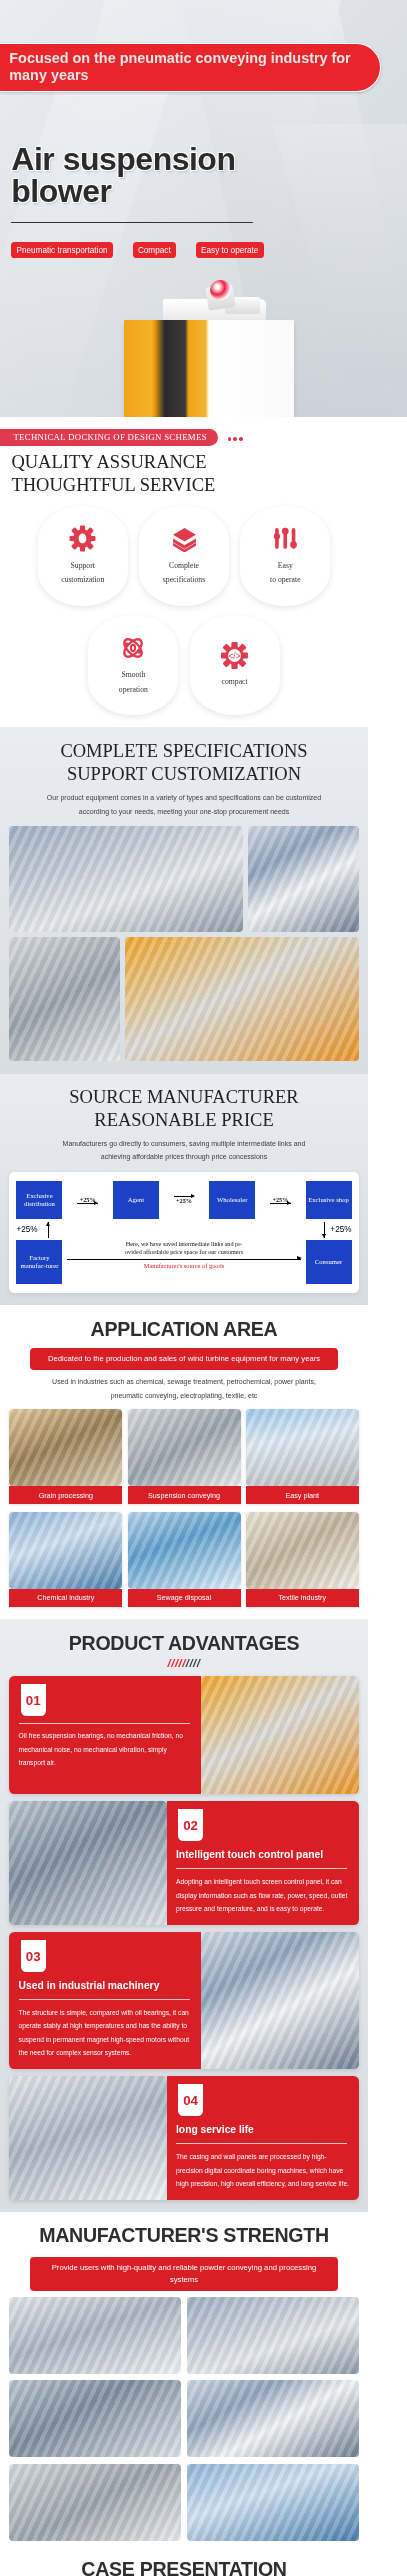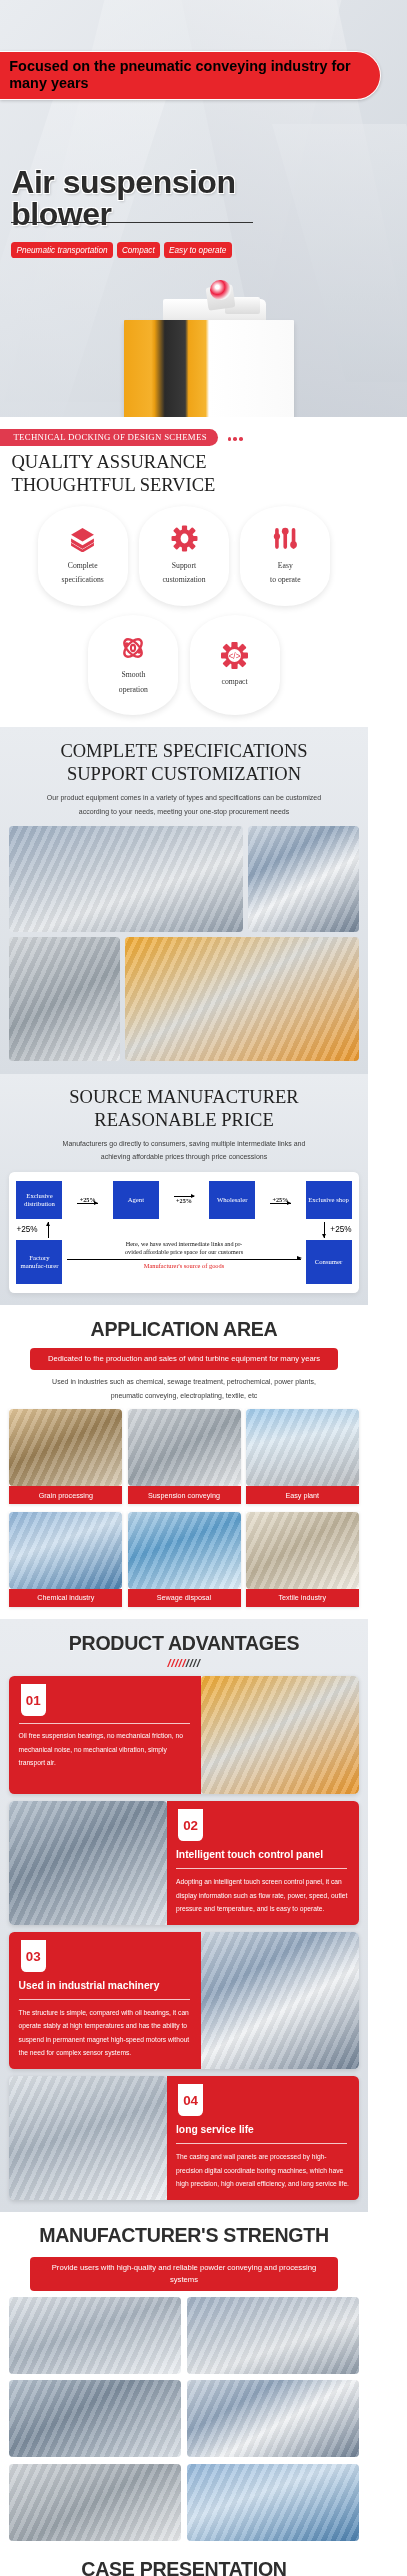--- a/index.html
+++ b/index.html
@@ -28,44 +28,43 @@
          background: linear-gradient(200deg, #eef0f3, #c9ced6);
          transform: skewX(12deg); opacity:.7; }
   .hs3 { width: 113px; height: 361px; left: 0px; top: 82px;
          background: linear-gradient(180deg, #f0f2f5, #d9dee4);
          transform: skewX(-18deg); opacity:.6; }
   .hs4 { width: 134px; height: 258px; left: 309px; top: 124px;
          background: linear-gradient(180deg, #e6e9ed, #cdd3da);
          transform: skewX(16deg); opacity:.6; }
 
   .hero-banner {
-    position: absolute; left: 0; top: 51px;
+    position: absolute; left: 0; top: 43px;
     background: #e8252a;
-    color: #000000;
+    color: #e5e5e5;
     font-weight: bold;
     font-size: 14.4px;
     line-height: 1.18;
     padding: 6.2px 20.6px 7.2px 9.3px;
     border-top-right-radius: 41px;
     border-bottom-right-radius: 41px;
     border: 1.5px solid #fff;
     border-left: none;
     max-width: 381px;
     box-shadow: 0 1px 3.1px rgba(0,0,0,.18);
   }
   .hero-title {
     position: absolute; left: 11.3px; top: 143px;
     font-size: 32px; font-weight: bold; line-height: 1.0;
     color: #2b2b2b;
     letter-spacing: -0.5px;
     text-shadow: 1px 1px 0 #fff, -1px -1px 0 #fff, 1px -1px 0 #fff, -1px 1px 0 #fff, 1.5px 1.5px 2.6px rgba(0,0,0,.15);
-    margin-top: 23px;
   }
   .hero-rule { position: absolute; left: 11.3px; top: 222px; width: 242px; height: 1px; background: #333; }
-  .hero-tags { position: absolute; left: 11.3px; top: 242px; display: flex; gap: 4px; font-style: italic; }
+  .hero-tags { position: absolute; left: 11.3px; top: 242px; display: flex; gap: 20px; }
   .hero-tag {
     background: #e8252a; color: #fff; font-size: 8.2px;
     border-radius: 3.6px; padding: 3.6px 5.2px; white-space: nowrap;
   }
   
   .hero-product { position: absolute; left: 70px; top: 289px; width: 268px; height: 129px; }
   .hp-body { position:absolute; left:54px; top:31px; width: 170px; height: 98px;
              background: linear-gradient(90deg,#f0a417 0%,#f5b12b 16%,#e89c10 18%, #2a2a2a 24%, #3a3a3a 36%, #f0a417 38%, #f5b42e 48%, #ffffff 50%, #fafafa 100%);
              border-radius: 1px; box-shadow: 0 3.1px 5.2px rgba(0,0,0,.12); }
   .hp-top { position:absolute; left:93px; top:10.3px; width: 103px; height: 23px;
@@ -253,51 +252,51 @@
     </div>
     <h2 class="serif-title left" style="margin-top:5.2px">
       <div>QUALITY ASSURANCE</div>
       <div>THOUGHTFUL SERVICE</div>
     </h2>
 
     <div class="ovals">
       <div class="oval">
         <div class="ic">
           <svg width="27" height="27" viewBox="0 0 52 52">
-            <polygon points="26,6 48,19 26,32 4,19" fill="#e03a4e"></polygon>
-            <polygon points="4,26 26,39 48,26 48,33 26,46 4,33" fill="#e03a4e"></polygon>
-            <polygon points="4,34 26,47 48,34 48,40 26,53 4,40" fill="#e03a4e"></polygon>
-          </svg>
-        </div>
-        <div class="lbl">
-          <div>Complete</div>
-          <div>specifications</div>
-        </div>
-      </div>
-
-      <div class="oval">
-        <div class="ic">
-          <svg width="27" height="27" viewBox="0 0 52 52">
             <g fill="#e03a4e">
               <rect x="21" y="1" width="10" height="10" rx="2"></rect>
               <rect x="21" y="41" width="10" height="10" rx="2"></rect>
               <rect x="1" y="21" width="10" height="10" rx="2"></rect>
               <rect x="41" y="21" width="10" height="10" rx="2"></rect>
               <rect x="6" y="6" width="10" height="10" rx="2" transform="rotate(45 11 11)"></rect>
               <rect x="36" y="6" width="10" height="10" rx="2" transform="rotate(45 41 11)"></rect>
               <rect x="6" y="36" width="10" height="10" rx="2" transform="rotate(45 11 41)"></rect>
               <rect x="36" y="36" width="10" height="10" rx="2" transform="rotate(45 41 41)"></rect>
               <circle cx="26" cy="26" r="18"></circle>
             </g>
             <ellipse cx="26" cy="26" rx="7.5" ry="9.5" fill="#fff"></ellipse>
           </svg>
         </div>
         <div class="lbl">
           <div>Support</div>
           <div>customization</div>
+        </div>
+      </div>
+
+      <div class="oval">
+        <div class="ic">
+          <svg width="27" height="27" viewBox="0 0 52 52">
+            <polygon points="26,6 48,19 26,32 4,19" fill="#e03a4e"></polygon>
+            <polygon points="4,26 26,39 48,26 48,33 26,46 4,33" fill="#e03a4e"></polygon>
+            <polygon points="4,34 26,47 48,34 48,40 26,53 4,40" fill="#e03a4e"></polygon>
+          </svg>
+        </div>
+        <div class="lbl">
+          <div>Complete</div>
+          <div>specifications</div>
         </div>
       </div>
 
       <div class="oval">
         <div class="ic">
           <svg width="27" height="27" viewBox="0 0 52 52">
             <g fill="#e03a4e">
               <rect x="6" y="6" width="7" height="40" rx="3.5"></rect>
               <circle cx="9.5" cy="22" r="6"></circle>
               <rect x="22" y="6" width="7" height="40" rx="3.5"></rect>

